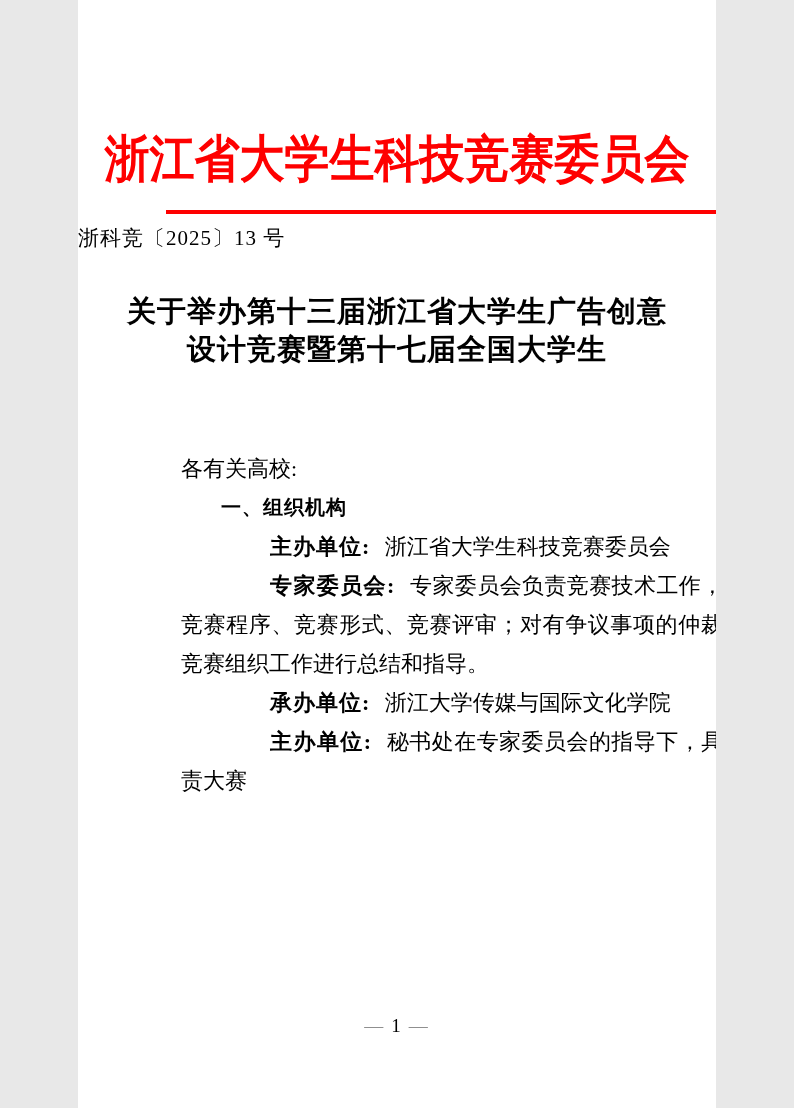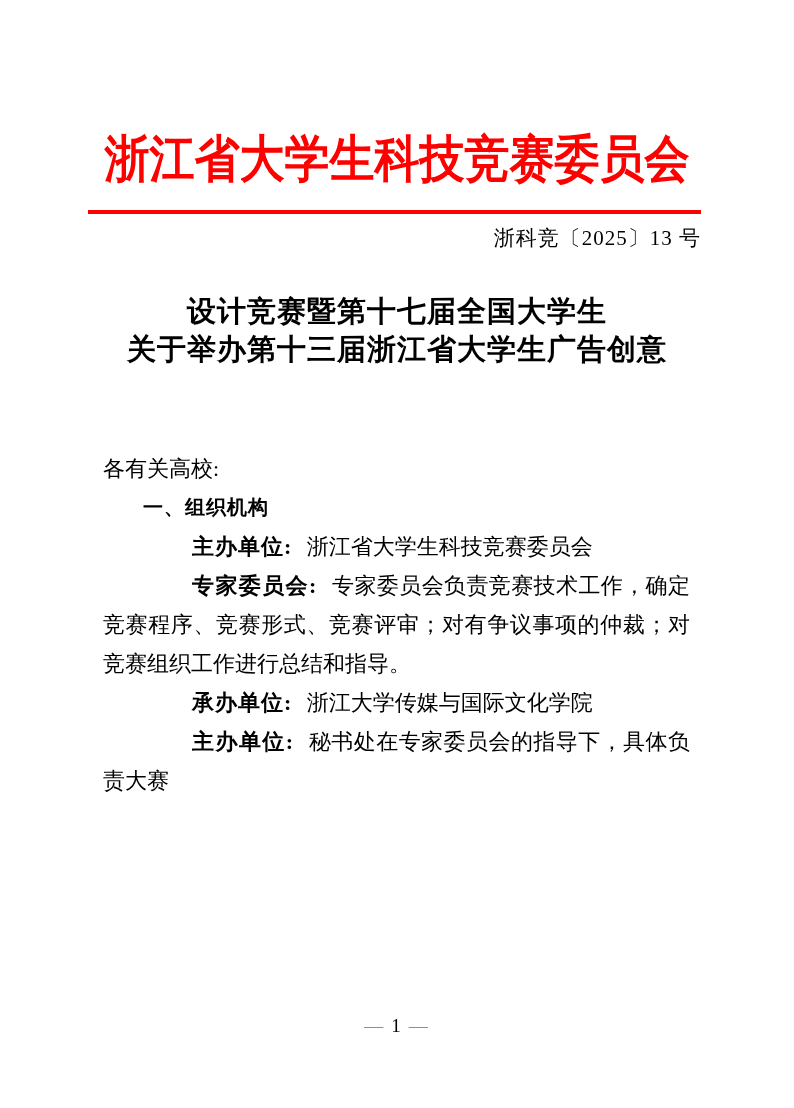--- a/index.html
+++ b/index.html
@@ -2,21 +2,21 @@
 <html><head>
 <meta charset="utf-8">
 <style>
   html, body {
     margin: 0;
     padding: 0;
     background: #e8e8e8;
   }
   .page {
     position: relative;
-    width: 794px;
+    width: 638px;
     height: 1108px;
     margin: 0 auto;
     background: #ffffff;
     overflow: hidden;
     font-family: "Liberation Serif", "DejaVu Serif", serif;
     color: #000000;
   }
   
   .letterhead {
     position: absolute;
@@ -40,21 +40,20 @@
     height: 4px;
     background: #fe0000;
   }
   .doc-number {
     position: absolute;
     top: 224px;
     left: 0;
     width: 100%;
     box-sizing: border-box;
     padding-right: 93px;
-    text-align: right;
     font-size: 21px;
     letter-spacing: 1px;
   }
   
   .doc-title {
     position: absolute;
     top: 292px;
     left: 0;
     width: 100%;
     text-align: center;
@@ -114,22 +113,22 @@
 
 <div class="page">
 
   <div class="letterhead">浙江省大学生科技竞赛委员会</div>
 
   <div class="red-rule"></div>
 
   <div class="doc-number">浙科竞〔2025〕13 号</div>
 
   <div class="doc-title">
+    <div>关于举办第十三届浙江省大学生广告创意</div>
     <div>设计竞赛暨第十七届全国大学生</div>
-    <div>关于举办第十三届浙江省大学生广告创意</div>
   </div>
 
   <div class="body-block">
 
     <p>各有关高校:</p>
 
 
     <p class="indent section-heading">一、组织机构</p>
 
     <p class="indent">

